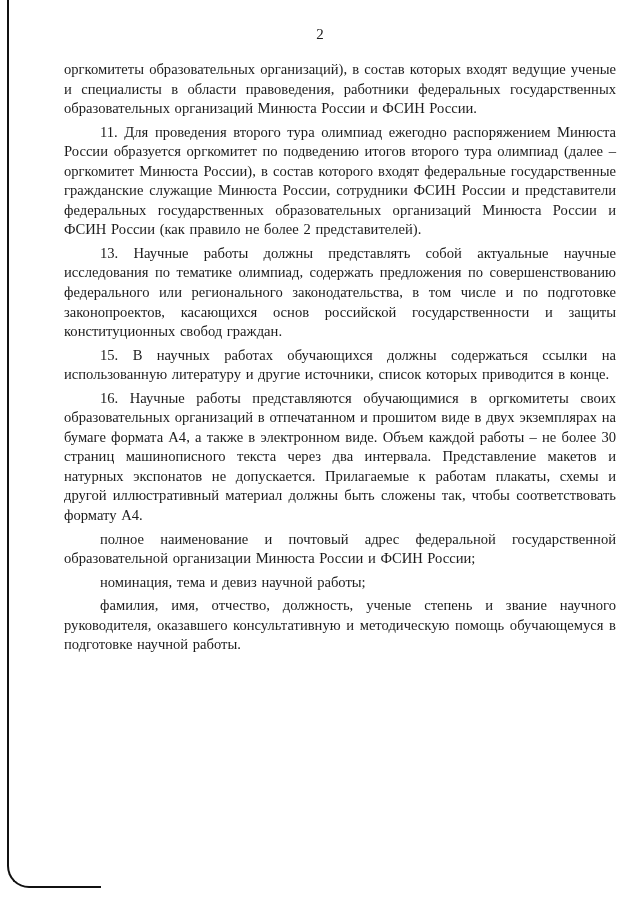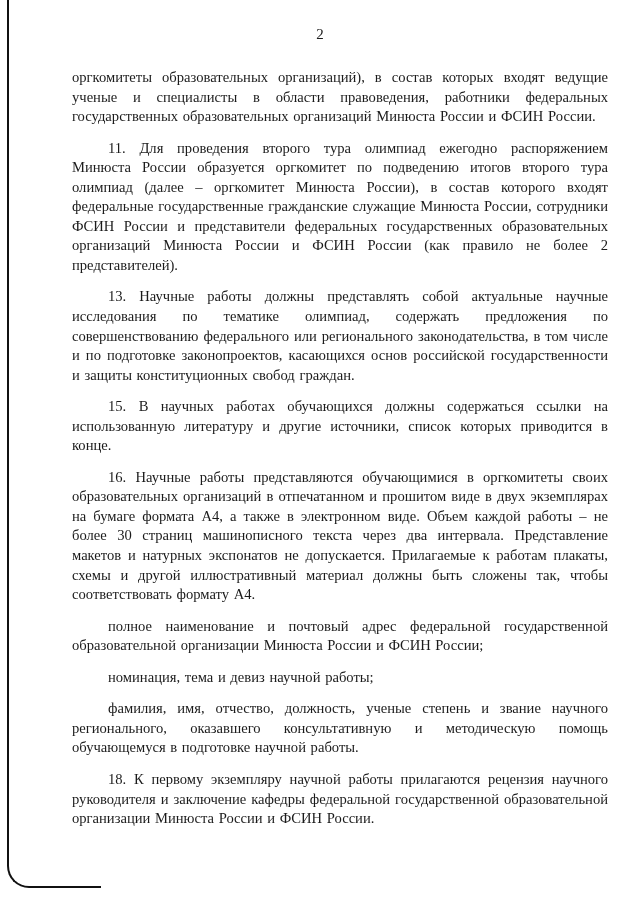--- a/index.html
+++ b/index.html
@@ -36,21 +36,21 @@
     text-align: center;
     font-size: 15px;
   }
   .content {
     position: absolute;
     top: 56px;
     left: 60px;
     width: 560px;
   }
   .content p {
-    margin: 12px;
+    margin: 4px;
     padding: 0;
     font-size: 14.6px;
     line-height: 19.55px;
     text-align: justify;
     text-indent: 36px;
     word-spacing: 1px;
   }
   .content p.noindent {
     text-indent: 0;
   }
@@ -62,16 +62,15 @@
   <div class="scan-border"></div>
   <div class="page-number">2</div>
   <div class="content">
     <p class="noindent">оргкомитеты образовательных организаций), в состав которых входят ведущие ученые и специалисты в области правоведения, работники федеральных государственных образовательных организаций Минюста России и ФСИН России.</p>
     <p>11. Для проведения второго тура олимпиад ежегодно распоряжением Минюста России образуется оргкомитет по подведению итогов второго тура олимпиад (далее – оргкомитет Минюста России), в состав которого входят федеральные государственные гражданские служащие Минюста России, сотрудники ФСИН России и представители федеральных государственных образовательных организаций Минюста России и ФСИН России (как правило не более 2 представителей).</p>
     <p>13. Научные работы должны представлять собой актуальные научные исследования по тематике олимпиад, содержать предложения по совершенствованию федерального или регионального законодательства, в том числе и по подготовке законопроектов, касающихся основ российской государственности и защиты конституционных свобод граждан.</p>
     <p>15. В научных работах обучающихся должны содержаться ссылки на использованную литературу и другие источники, список которых приводится в конце.</p>
     <p>16. Научные работы представляются обучающимися в оргкомитеты своих образовательных организаций в отпечатанном и прошитом виде в двух экземплярах на бумаге формата А4, а также в электронном виде. Объем каждой работы – не более 30 страниц машинописного текста через два интервала. Представление макетов и натурных экспонатов не допускается. Прилагаемые к работам плакаты, схемы и другой иллюстративный материал должны быть сложены так, чтобы соответствовать формату А4.</p>
     <p>полное наименование и почтовый адрес федеральной государственной образовательной организации Минюста России и ФСИН России;</p>
     <p>номинация, тема и девиз научной работы;</p>
-    <p>фамилия, имя, отчество, должность, ученые степень и звание научного регионального, оказавшего консультативную и методическую помощь обучающемуся в подготовке научной работы.</p>
-    <p>18. К первому экземпляру научной работы прилагаются рецензия научного руководителя и заключение кафедры федеральной государственной образовательной организации Минюста России и ФСИН России.</p>
+    <p>фамилия, имя, отчество, должность, ученые степень и звание научного руководителя, оказавшего консультативную и методическую помощь обучающемуся в подготовке научной работы.</p>
   </div>
 </div>
 
 </body></html>

